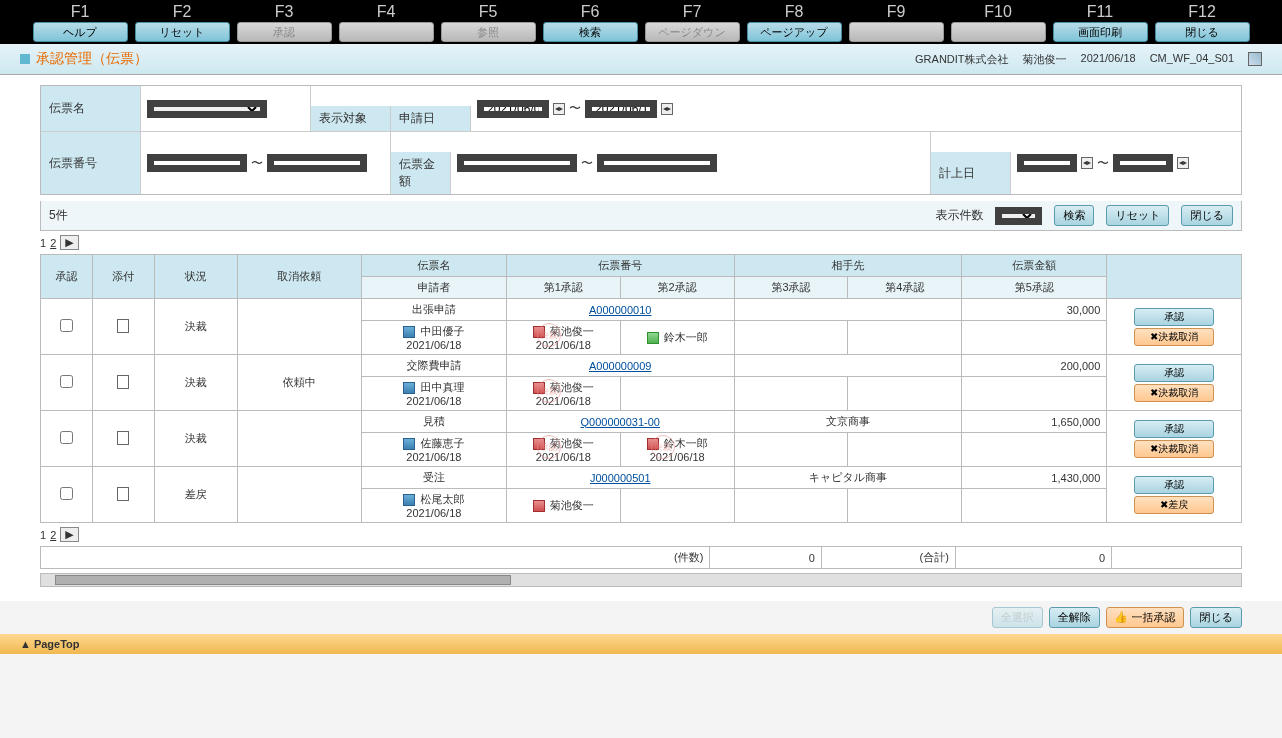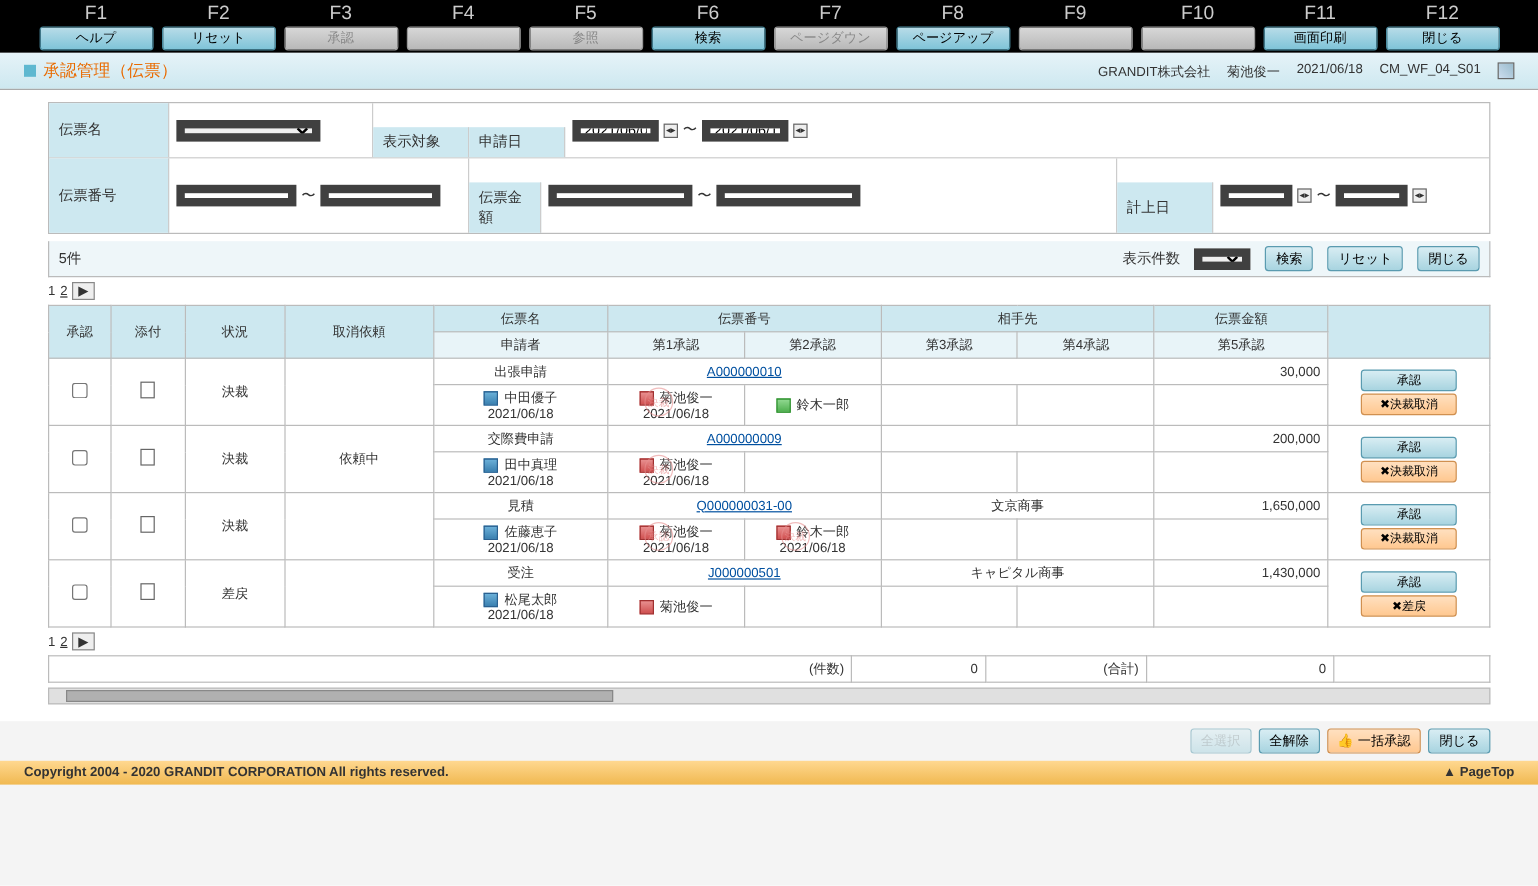--- a/index.html
+++ b/index.html
@@ -302,15 +302,14 @@
 </div>
 
 <div class="footer-bar">
   <button class="btn" disabled="" style="opacity:.5">全選択</button>
   <button class="btn">全解除</button>
   <button class="btn orange">👍 <span>一括承認</span></button>
   <button class="btn">閉じる</button>
 </div>
 
 <div class="copyright">
-  <span>Copyright 2004 - 2020 GRANDIT CORPORATION All rights reserved.</span>
   <span class="pagetop">▲ <span>PageTop</span></span>
 </div>
 
 </body></html>

